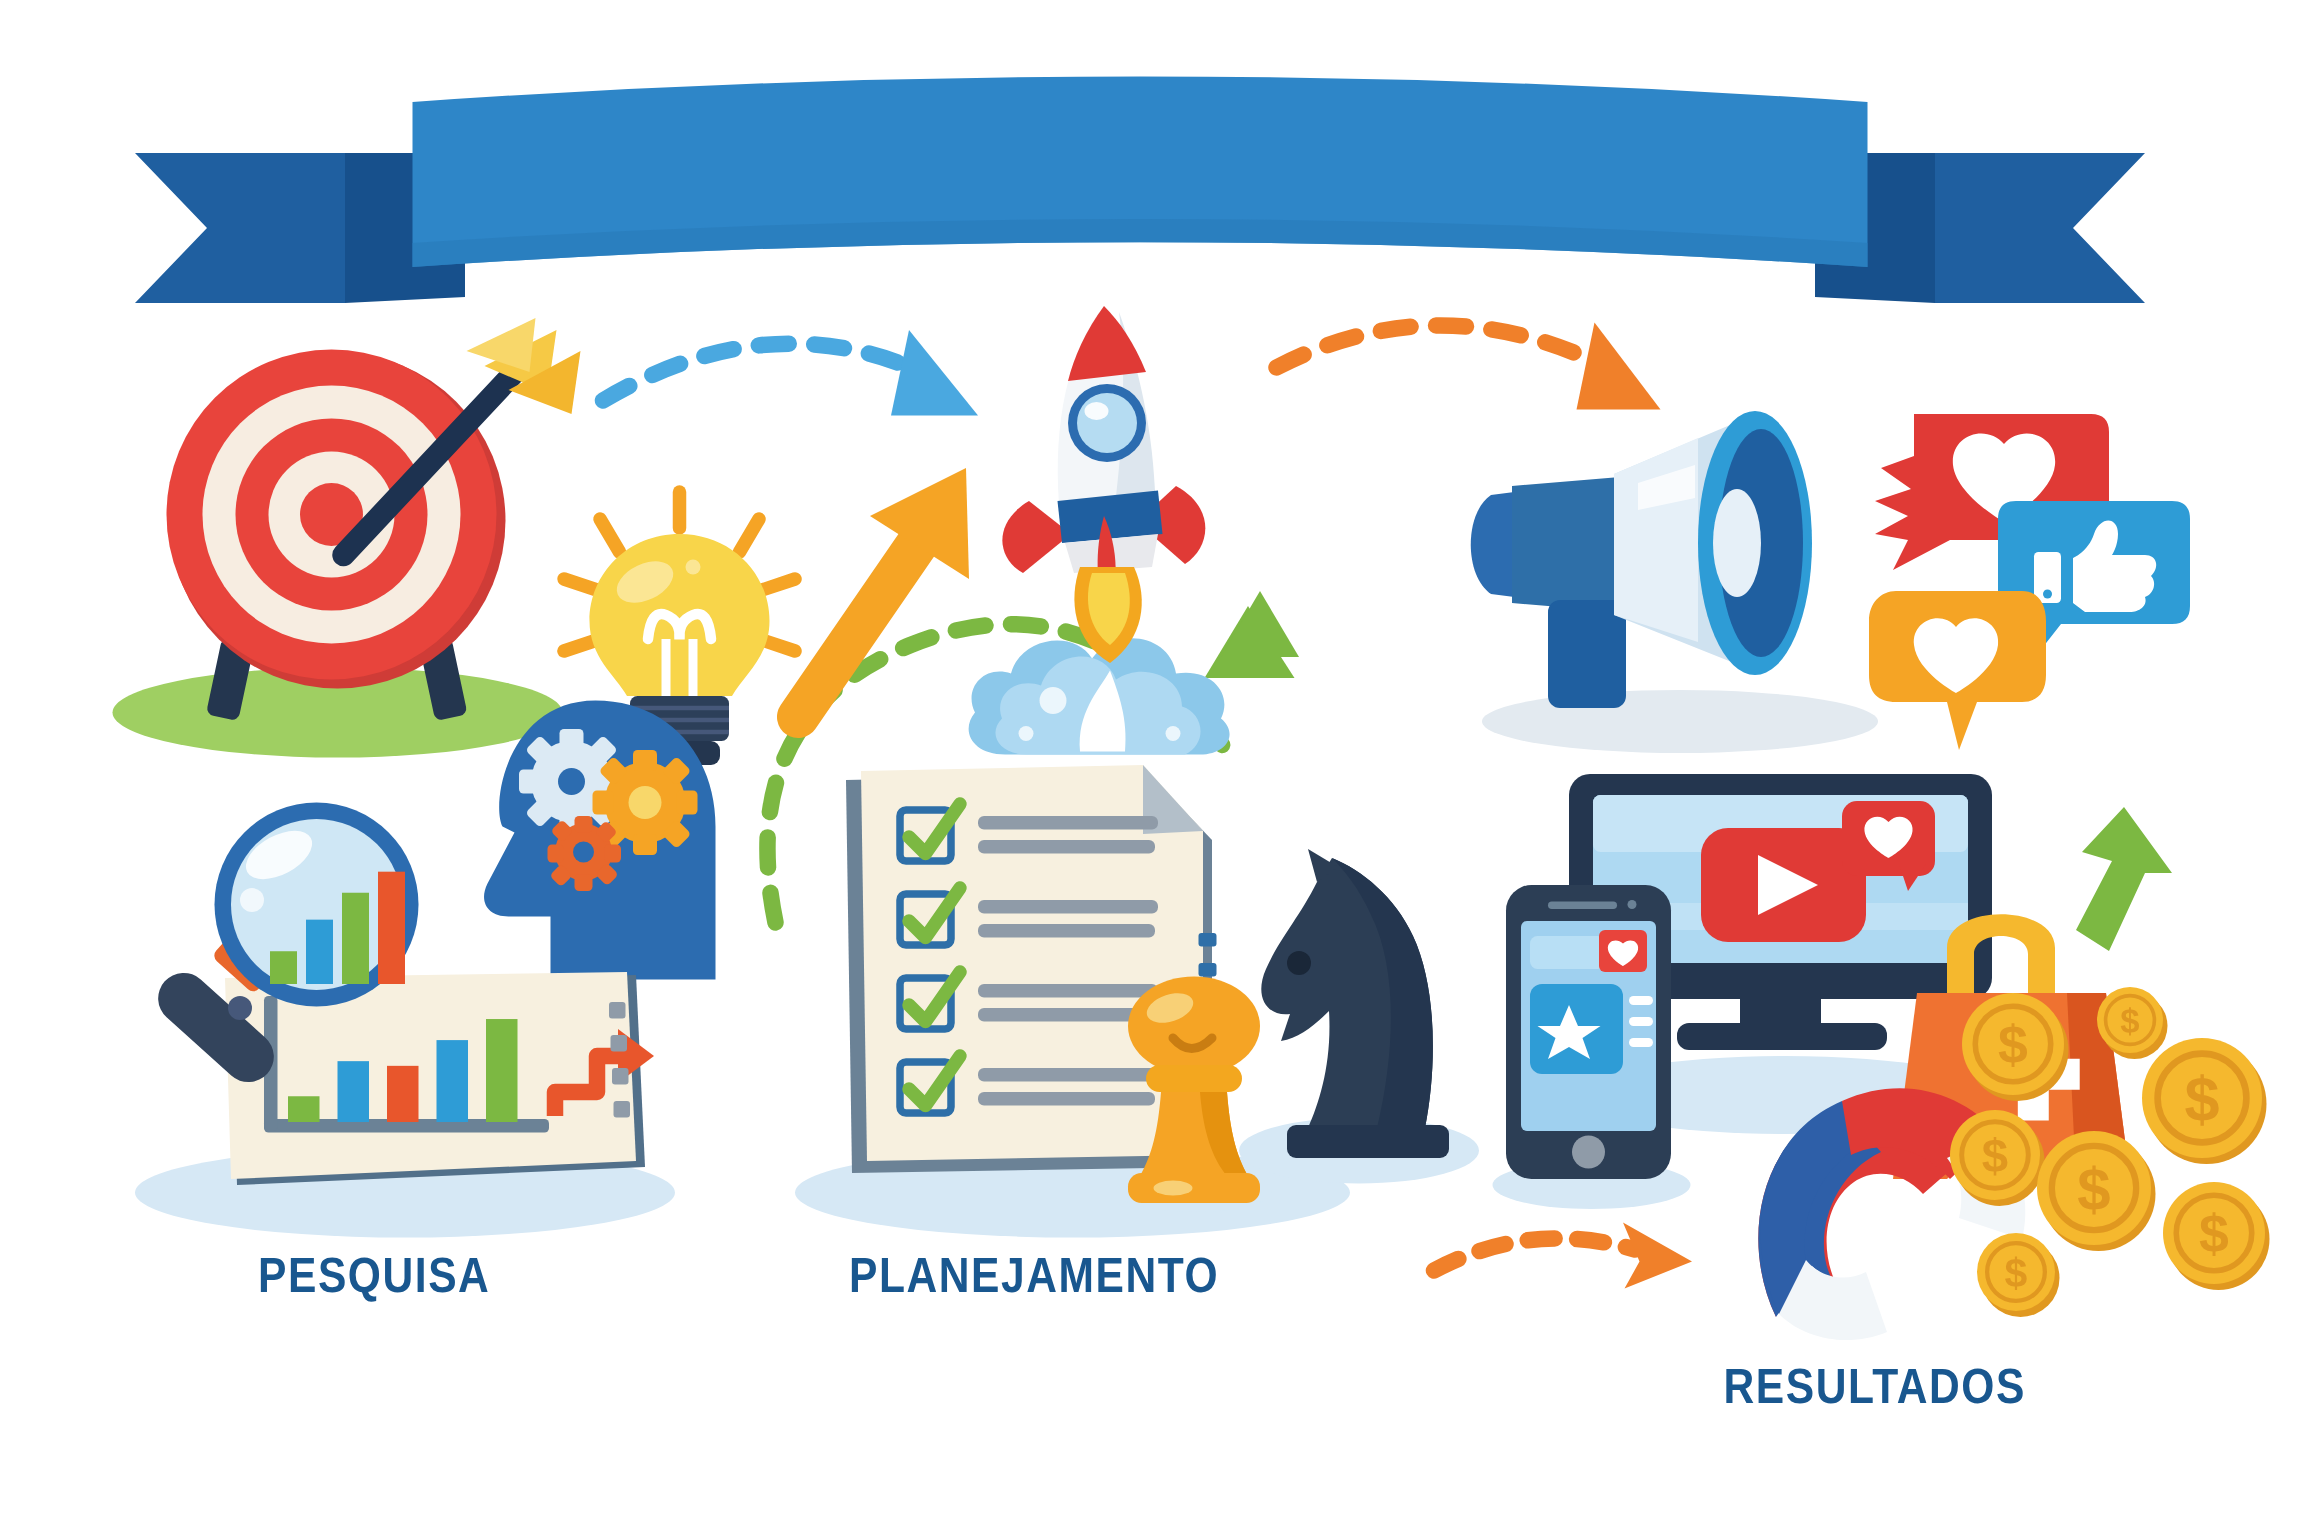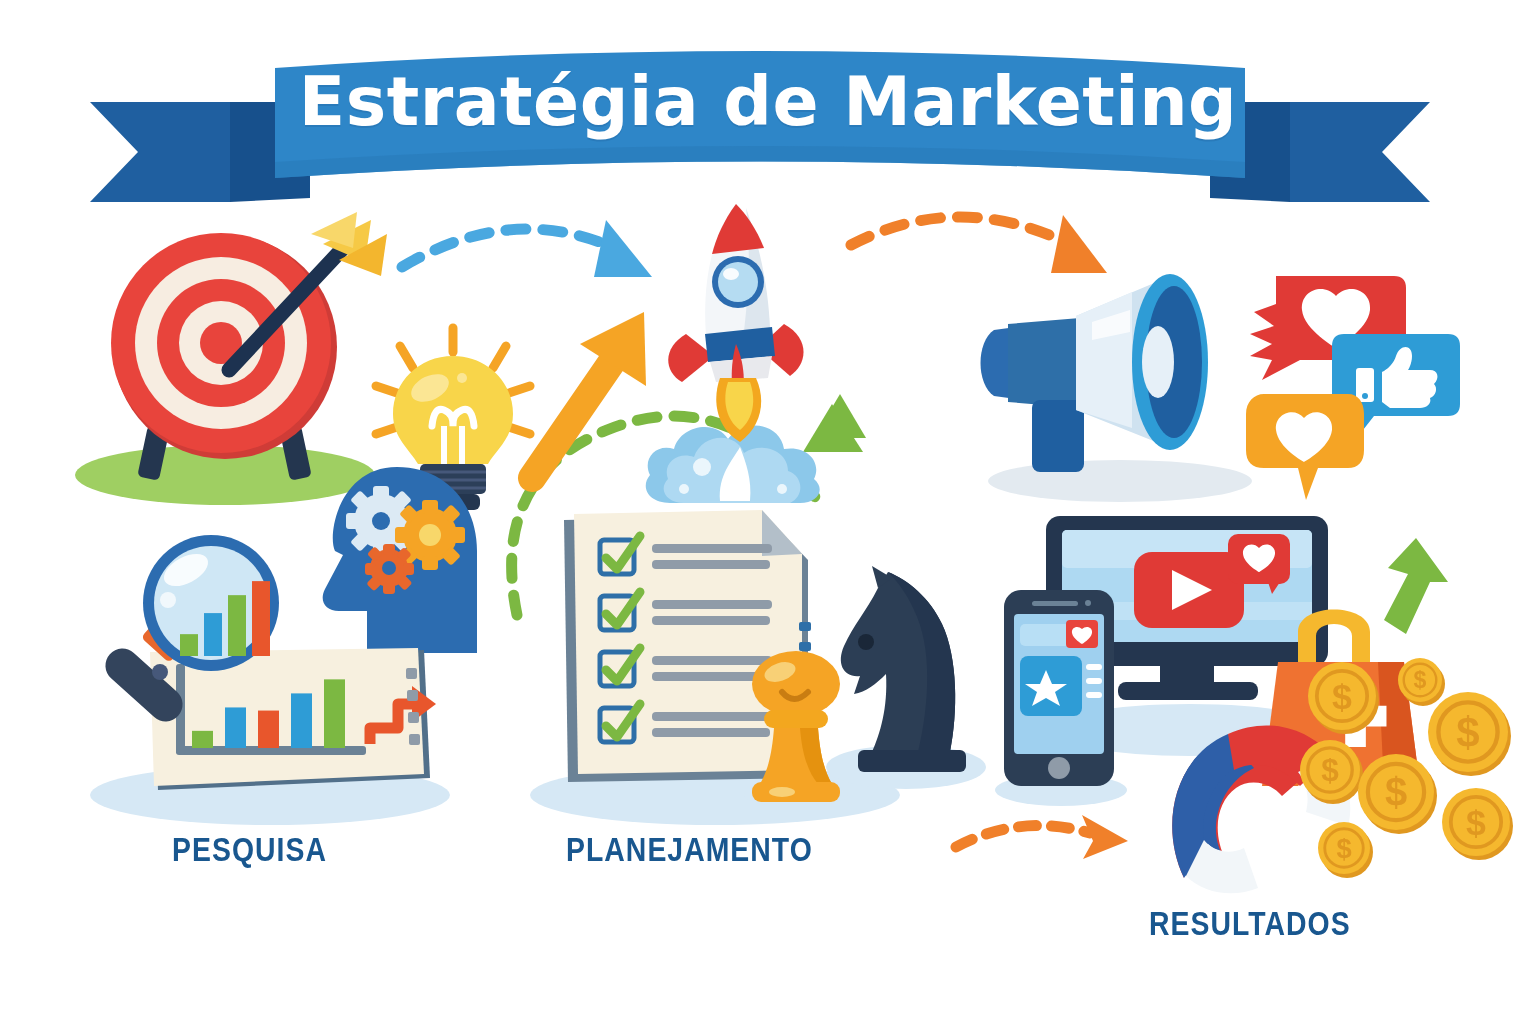--- a/index.html
+++ b/index.html
@@ -61,21 +61,20 @@
 
       <path d="M170 52 L250 52 L250 148 L170 152 Z" fill="#17508c"></path>
 
       <path d="M1230 52 L1150 52 L1150 148 L1230 152 Z" fill="#17508c"></path>
 
       <path d="M215 18 Q700 -16 1185 18 L1185 128 Q700 95 215 128 Z" fill="#2e86c8"></path>
 
       <path d="M215 112 Q700 80 1185 112 L1185 128 Q700 95 215 128 Z" fill="#2a7cbb" opacity=".7"></path>
     </svg>
   </div>
-  <div id="banner-title">Estratégia de Marketing</div>
 
   <div class="abs" style="left:390px;top:195px;">
     <svg width="290" height="110" viewBox="0 0 290 110">
       <path d="M12 72 Q120 8 222 52" stroke="#4aa8e0" stroke-width="11" fill="none" stroke-linecap="round" stroke-dasharray="20 17"></path>
       <path d="M216 25 L262 82 L204 82 Z" fill="#4aa8e0"></path>
     </svg>
   </div>
 
   <div class="abs" style="left:845px;top:195px;">
     <svg width="280" height="110" viewBox="0 0 280 110">

